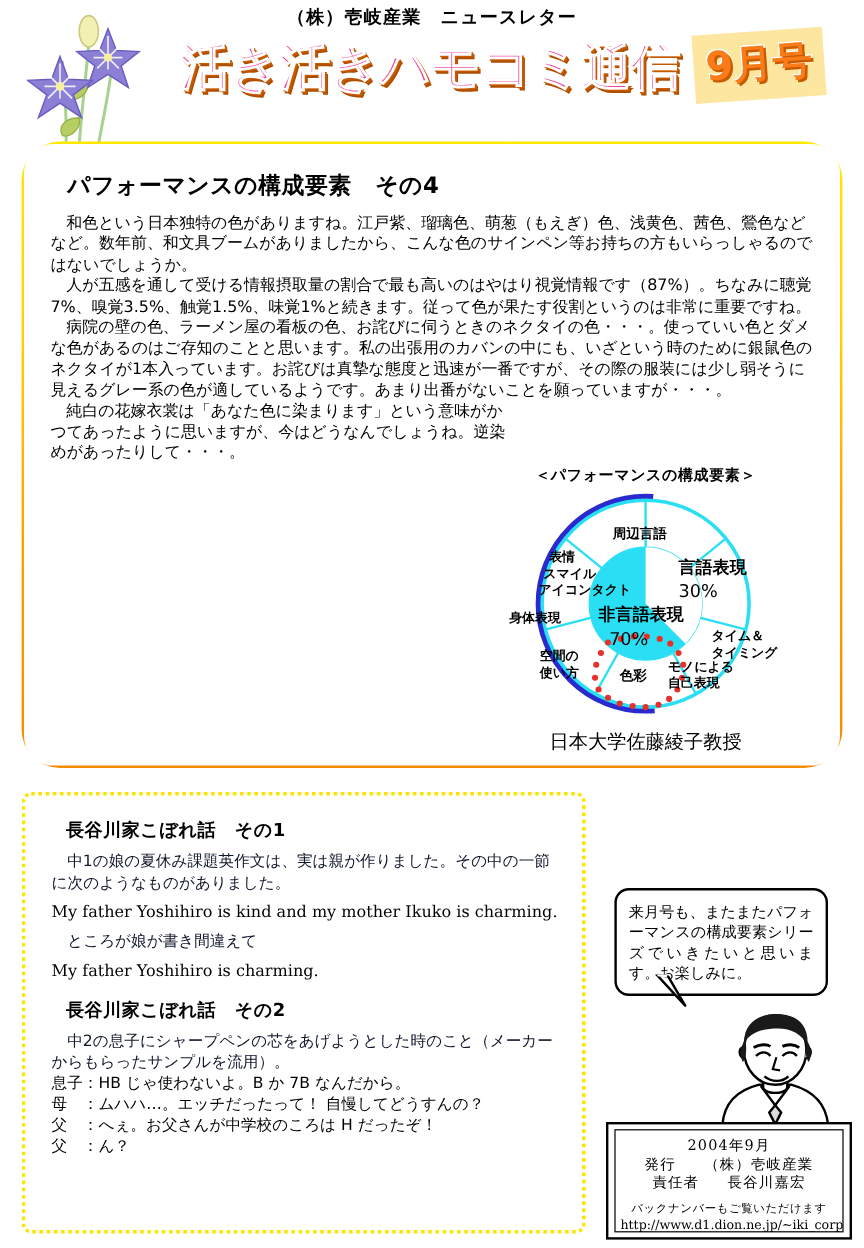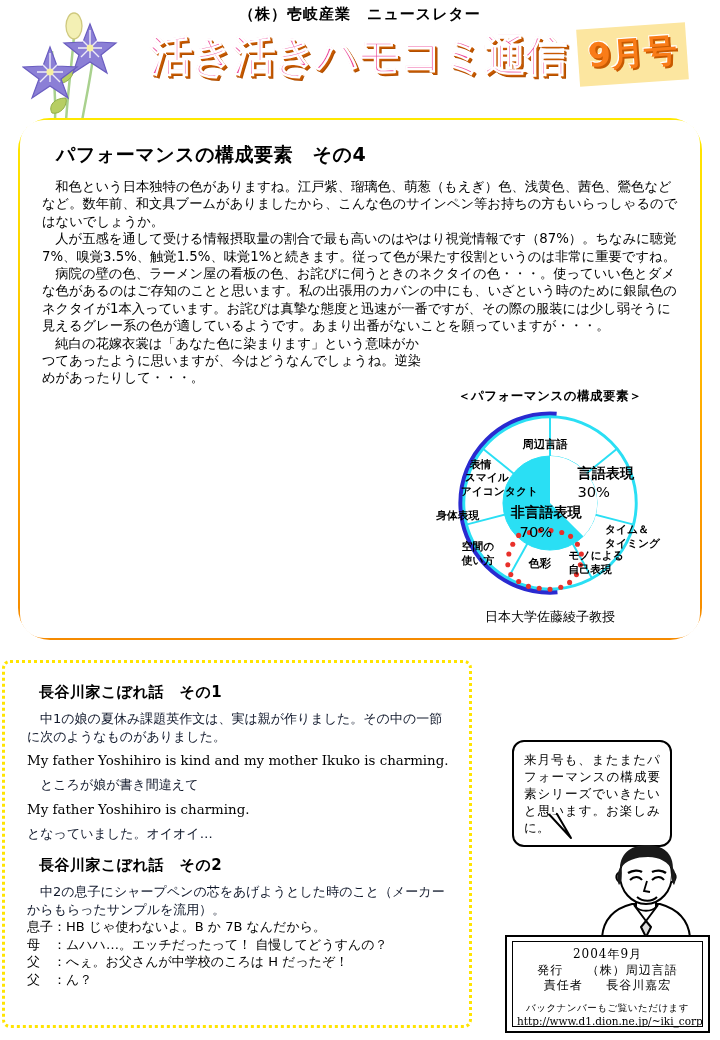--- a/index.html
+++ b/index.html
@@ -61,49 +61,49 @@
     letter-spacing:0.5px;
   }
   .art-p{
     font-size:13.3px;line-height:17.4px;color:#000;margin:0 0 0 0;
     text-indent:1em;letter-spacing:0px;
   }
   .art-narrow{width:382px;}
 
   
   .chart-wrap{
-    position:absolute;right:6px;top:268px;width:288px;height:242px;
+    position:absolute;right:18px;top:268px;width:288px;height:242px;
   }
   .chart-title{
     text-align:center;font-size:12.5px;font-weight:bold;color:#000;
     margin:0 0 2px 0;letter-spacing:0.5px;
   }
   .chart-credit{
-    text-align:center;font-size:13px;color:#000;margin-top:1px;
+    text-align:center;font-size:16px;color:#000;margin-top:1px;
   }
 
   
   .story-box{
-    position:absolute;left:2px;top:660px;width:470px;height:368px;
+    position:absolute;left:18px;top:660px;width:470px;height:368px;
     border:3px dotted #FFE400;border-radius:8px;
     background:#fff;box-sizing:border-box;padding:16px 14px 0 22px;
   }
   .story-h{font-weight:bold;font-size:15px;color:#000;margin:4px 0 8px 12px;letter-spacing:.5px;}
   .story-h.second{margin-top:14px;}
   .story-p{font-size:13px;line-height:17.5px;color:#0f172a;margin:0;text-indent:1em;}
   .story-p.noind{text-indent:0;}
   .story-en{
     font-family:"DejaVu Serif","Liberation Serif",serif;
     font-size:13.4px;line-height:19px;color:#000;margin:6px 0 6px 0;
   }
   .dlg{font-size:13px;line-height:17.5px;color:#000;margin:0;white-space:pre;}
 
   
   .bubble{
-    position:absolute;left:512px;top:740px;width:160px;
+    position:absolute;left:512px;top:740px;width:178px;
     border:2px solid #000;border-radius:12px;background:#fff;
     padding:9px 10px;box-sizing:border-box;
   }
   .bubble p{margin:0;font-size:12.6px;line-height:17px;color:#000;text-align:justify;}
   .bubble-tail{
     position:absolute;left:545px;top:812px;width:30px;height:30px;
   }
 
   
   .person{position:absolute;left:590px;top:845px;width:110px;height:92px;}
@@ -261,21 +261,20 @@
 
     </div>
   </div>
 
   <div class="story-box">
     <div class="story-h">長谷川家こぼれ話　その1</div>
     <p class="story-p">中1の娘の夏休み課題英作文は、実は親が作りました。その中の一節に次のようなものがありました。</p>
     <div class="story-en">My father Yoshihiro is kind and my mother Ikuko is charming.</div>
     <p class="story-p">ところが娘が書き間違えて</p>
     <div class="story-en">My father Yoshihiro is charming.</div>
-    <p class="story-p noind">となっていました。オイオイ…</p>
 
     <div class="story-h second">長谷川家こぼれ話　その2</div>
     <p class="story-p">中2の息子にシャープペンの芯をあげようとした時のこと（メーカーからもらったサンプルを流用）。</p>
     <p class="dlg">息子：HB じゃ使わないよ。B か 7B なんだから。</p>
     <p class="dlg">母　：ムハハ…。エッチだったって！ 自慢してどうすんの？</p>
     <p class="dlg">父　：へぇ。お父さんが中学校のころは H だったぞ！</p>
     <p class="dlg">父　：ん？</p>
   </div>
 
   <div class="bubble">
@@ -317,21 +316,21 @@
 
     <path d="M47 52 C53 57 62 57 67 52" stroke="#000" stroke-width="2" fill="none"></path>
   </svg>
 
   <div class="foot-box">
     <div class="foot-box-inner">
       <div class="foot-l">2004年9月</div>
       <div class="foot-l">
         <span>発行</span>
         <span style="display:inline-block;width:14px"></span>
-        <span>（株）周辺言語</span>
+        <span>（株）壱岐産業</span>
       </div>
       <div class="foot-l">
         <span>責任者</span>
         <span style="display:inline-block;width:14px"></span>
         <span>長谷川嘉宏</span>
       </div>
       <div class="foot-small">バックナンバーもご覧いただけます</div>
       <div class="foot-url">http://www.d1.dion.ne.jp/~iki_corp</div>
     </div>
   </div>

